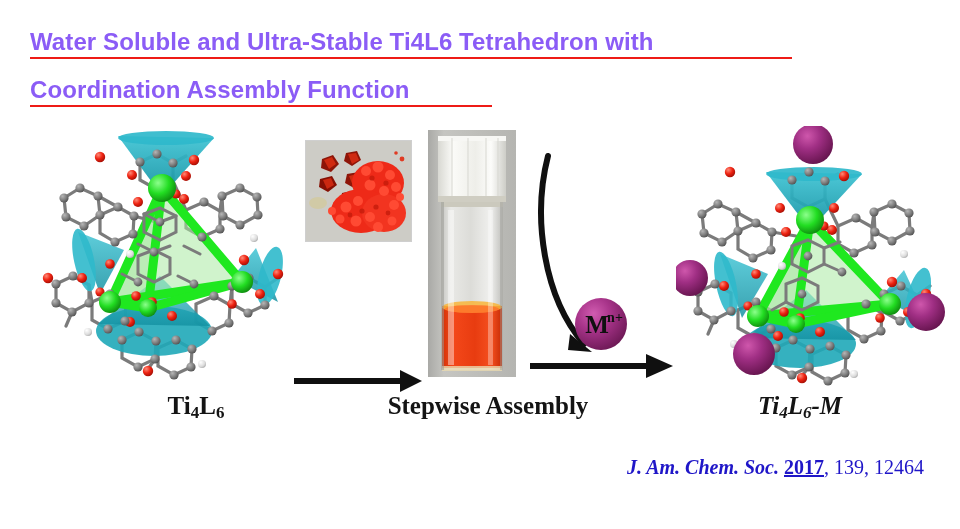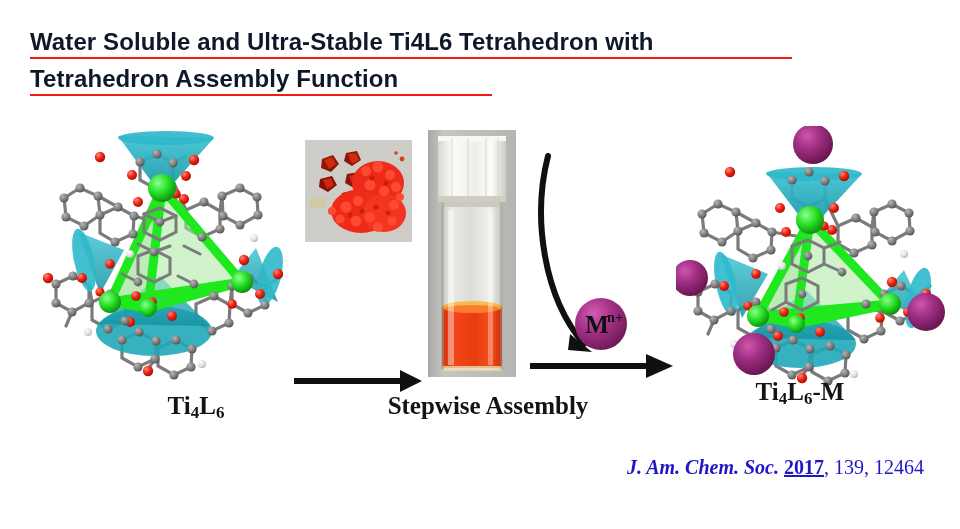--- a/index.html
+++ b/index.html
@@ -16,30 +16,30 @@
   }
 
   
   #title-block {
     position: absolute;
     left: 30px;
     top: 28px;
     width: 800px;
   }
   .title-line {
-    color: #0f172a;
+    color: #8b5cf6;
     font-family: "Liberation Sans", sans-serif;
     font-weight: bold;
     font-size: 24px;
     line-height: 27px;
     letter-spacing: 0.1px;
     white-space: nowrap;
     position: relative;
     padding-bottom: 4px;
-    margin-bottom: 6px;
+    margin-bottom: 17px;
   }
   .title-line::after {
     content: "";
     position: absolute;
     left: 0;
     bottom: 0;
     height: 2px;
     background: #ee1b16;
   }
   #title-line-1::after { width: 762px; }
@@ -121,21 +121,21 @@
     position: absolute;
     font-family: "Liberation Serif", serif;
     font-weight: bold;
     font-size: 25px;
     color: #141414;
     white-space: nowrap;
     text-align: center;
   }
   #caption-left   { left: 0px;   top: 392px; width: 320px; padding-left: 36px; }
   #caption-middle { left: 328px; top: 392px; width: 320px; }
-  #caption-right  { left: 640px; top: 378px; width: 320px; }
+  #caption-right  { left: 640px; top: 392px; width: 320px; font-style: italic; }
   .caption .sub { font-size: 0.68em; vertical-align: -0.25em; }
 
   
   #citation {
     position: absolute;
     right: 36px;
     top: 456px;
     color: #1f16c8;
     font-family: "Liberation Serif", serif;
     font-size: 20px;
@@ -146,21 +146,21 @@
   #citation .rest    { font-weight: normal; }
 </style>
 </head>
 <body>
 
 <div id="title-block">
   <div class="title-line" id="title-line-1">
     <span>Water Soluble and Ultra-Stable Ti4L6 Tetrahedron with</span>
   </div>
   <div class="title-line" id="title-line-2">
-    <span>Tetrahedron Assembly  Function</span>
+    <span>Coordination Assembly  Function</span>
   </div>
 </div>
 
 <div id="figure">
 
   <div class="molecule" id="molecule-left">
     <svg class="mol-svg" viewBox="0 0 270 265" xmlns="http://www.w3.org/2000/svg">
       <defs>
         <radialGradient id="gMetalL" cx="36%" cy="32%" r="70%">
           <stop offset="0%" stop-color="#8cff8c"></stop>

